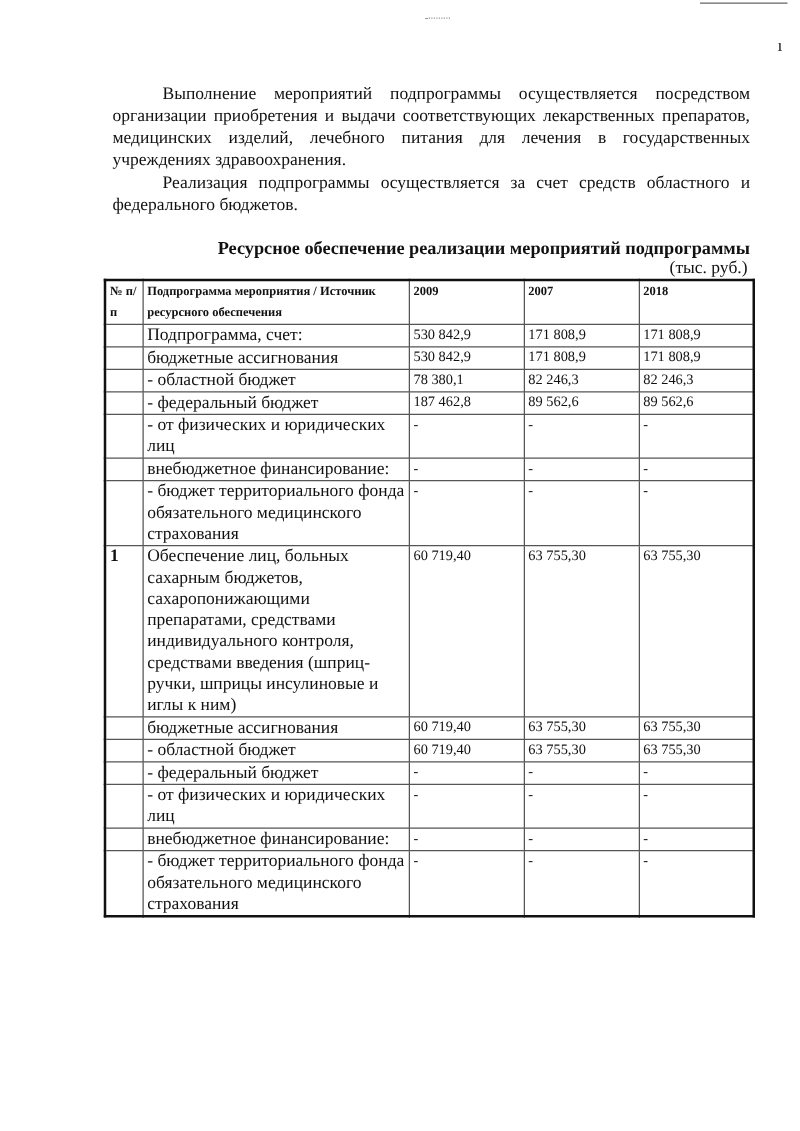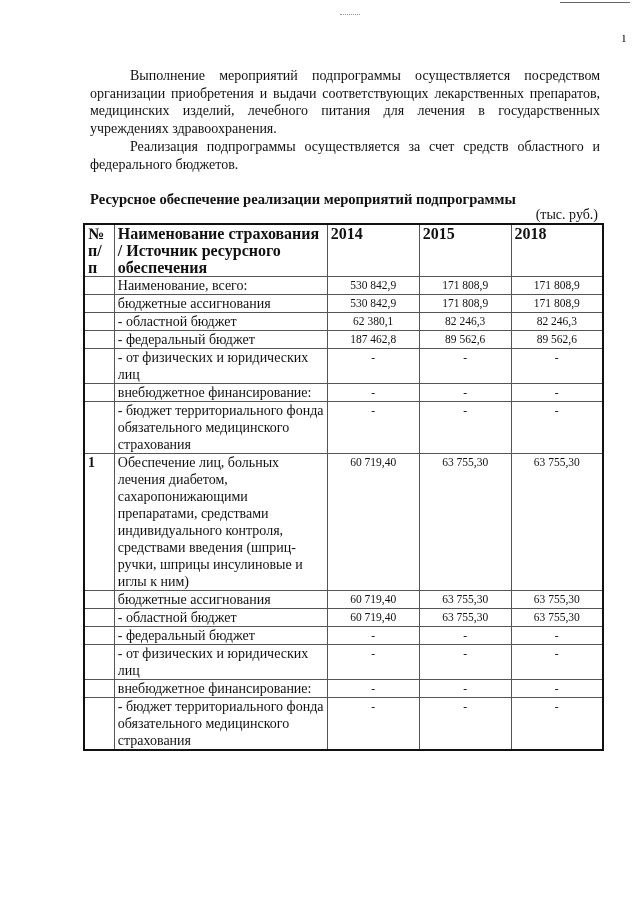--- a/index.html
+++ b/index.html
@@ -8,36 +8,36 @@
       font-family: "Liberation Serif", "DejaVu Serif", serif;
       color: #111;
     }
     .scan-mark-top { position: absolute; left: 340px; top: 10px; width: 20px; height: 4px; border-bottom: 1px dotted #999; }
     .scan-mark-right { position: absolute; left: 622px; top: 30px; font-size: 14px; color: #222; }
     .scan-line-top { position: absolute; left: 560px; top: 2px; width: 70px; height: 1px; background: #666; }
     .para { position: absolute; left: 90px; width: 510px; font-size: 14px; line-height: 17.5px; text-align: justify; }
     .para .indent { display: inline-block; width: 40px; }
     #p1 { top: 67px; }
     #p2 { top: 138px; }
-    .table-title { position: absolute; left: 90px; width: 510px; top: 191px; text-align: left; font-weight: bold; font-size: 14.6px; }
+    .table-title { position: absolute; left: 90px; width: 510px; top: 191px; text-align: right; font-weight: bold; font-size: 14.6px; }
     .units { position: absolute; right: 42px; top: 207px; font-size: 14px; margin-left: 37px; }
     table.res {
       position: absolute; left: 83px; top: 223px; width: 521px;
       border-collapse: collapse; font-size: 14px; line-height: 17px;
     }
     table.res td, table.res th {
       border: 1px solid #555; vertical-align: top; padding: 0 3px;
     }
     table.res { border: 2px solid #111; }
-    table.res th { font-weight: bold; text-align: left; font-size: 16px; }
+    table.res th { font-weight: bold; text-align: left; font-size: 10px; }
     th.year { text-align: center; font-size: 15px; }
     .c-num { width: 28px; }
     .c-name { width: 197px; }
     .c-val { width: 85px; text-align: center; font-size: 11.5px; }
-    td.val { text-align: center; font-size: 11.5px; padding-top: 1px; }
+    td.val { text-align: left; font-size: 11.5px; padding-top: 1px; }
     td.num { font-weight: bold; }
     tr.hdr th { padding-bottom: 0; }
   </style>
 </head>
 <body>
 
 <div class="scan-line-top"></div>
 <div class="scan-mark-top"></div>
 <div class="scan-mark-right">ı</div>
 
@@ -51,45 +51,45 @@
   <colgroup>
     <col class="c-num">
       <col class="c-name">
       <col class="c-val">
       <col class="c-val">
       <col class="c-val">
   </colgroup>
   <thead>
     <tr class="hdr">
       <th>№ п/п</th>
-      <th>Наименование страхования / Источник ресурсного обеспечения</th>
-      <th class="year">2014</th>
-      <th class="year">2015</th>
+      <th>Подпрограмма мероприятия / Источник ресурсного обеспечения</th>
+      <th class="year">2009</th>
+      <th class="year">2007</th>
       <th class="year">2018</th>
     </tr>
   </thead>
   <tbody id="tbody">
       <tr>
         <td class="num"></td>
-        <td class="name">Наименование, всего:</td>
+        <td class="name">Подпрограмма, счет:</td>
         <td class="val">530 842,9</td>
         <td class="val">171 808,9</td>
         <td class="val">171 808,9</td>
       </tr>
       <tr>
         <td class="num"></td>
         <td class="name">бюджетные ассигнования</td>
         <td class="val">530 842,9</td>
         <td class="val">171 808,9</td>
         <td class="val">171 808,9</td>
       </tr>
       <tr>
         <td class="num"></td>
         <td class="name">- областной бюджет</td>
-        <td class="val">62 380,1</td>
+        <td class="val">78 380,1</td>
         <td class="val">82 246,3</td>
         <td class="val">82 246,3</td>
       </tr>
       <tr>
         <td class="num"></td>
         <td class="name">- федеральный бюджет</td>
         <td class="val">187 462,8</td>
         <td class="val">89 562,6</td>
         <td class="val">89 562,6</td>
       </tr>
@@ -109,21 +109,21 @@
       </tr>
       <tr>
         <td class="num"></td>
         <td class="name">- бюджет территориального фонда обязательного медицинского страхования</td>
         <td class="val">-</td>
         <td class="val">-</td>
         <td class="val">-</td>
       </tr>
       <tr>
         <td class="num">1</td>
-        <td class="name">Обеспечение лиц, больных лечения диабетом, сахаропонижающими препаратами, средствами индивидуального контроля, средствами введения (шприц-ручки, шприцы инсулиновые и иглы к ним)</td>
+        <td class="name">Обеспечение лиц, больных сахарным бюджетов, сахаропонижающими препаратами, средствами индивидуального контроля, средствами введения (шприц-ручки, шприцы инсулиновые и иглы к ним)</td>
         <td class="val">60 719,40</td>
         <td class="val">63 755,30</td>
         <td class="val">63 755,30</td>
       </tr>
       <tr>
         <td class="num"></td>
         <td class="name">бюджетные ассигнования</td>
         <td class="val">60 719,40</td>
         <td class="val">63 755,30</td>
         <td class="val">63 755,30</td>

